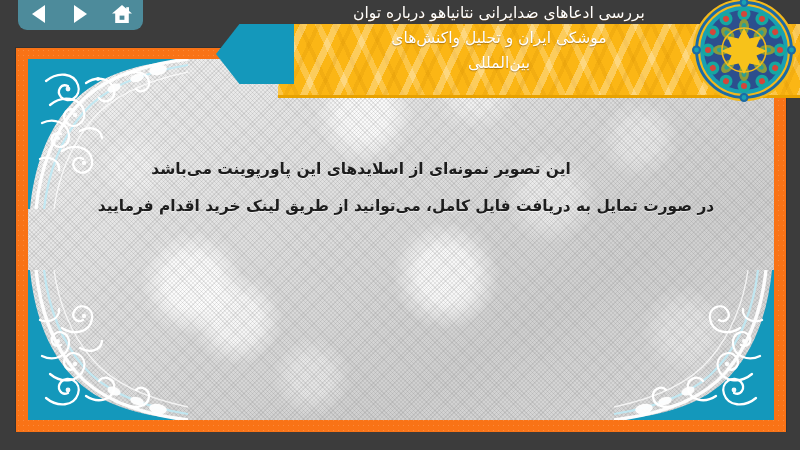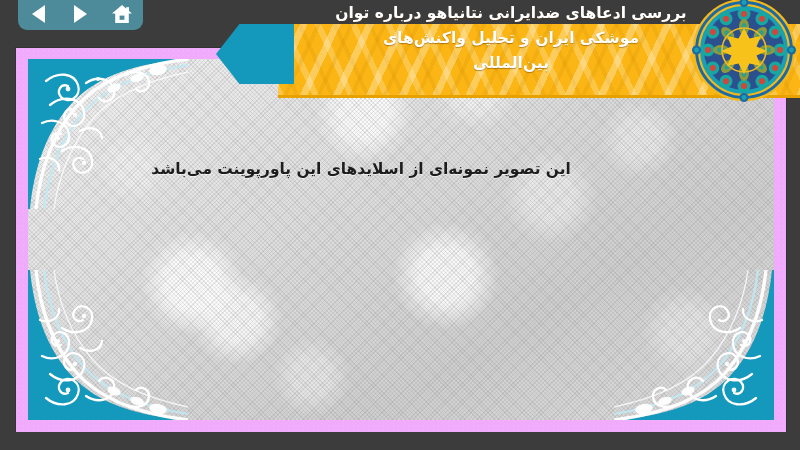--- a/index.html
+++ b/index.html
@@ -55,37 +55,37 @@
   
   .tealtab{
     position:absolute;left:216px;top:24px;width:78px;height:60px;
     background:#1498bb;
     clip-path:polygon(30% 0%,100% 0%,100% 100%,30% 100%,0% 50%);
     z-index:20;
   }
 
   
   .title{
-    position:absolute;left:296px;top:1px;width:430px;
+    position:absolute;left:284px;top:1px;width:430px;
     color:#ffffff;font-size:15.5px;line-height:25px;
-    text-align:center;direction:rtl;font-weight:bold;
+    text-align:center;direction:rtl;font-weight:normal;
     text-shadow:0 1px 1px rgba(90,50,0,0.45);
     z-index:30;white-space:pre-line;
   }
 
   
   .medallion{
     position:absolute;left:692px;top:-2px;width:104px;height:104px;
     z-index:35;
   }
 
   
   .panel{
     position:absolute;left:16px;top:48px;width:770px;height:384px;
-    background:#f0abfc;
+    background:#f97316;
     box-sizing:border-box;
     z-index:10;
     box-shadow:0 0 0 1px rgba(0,0,0,0.15);
   }
   .panel-dots{
     position:absolute;inset:0;
     background-image:radial-gradient(rgba(255,255,255,0.16) 0.6px, transparent 0.7px);
     background-size:5px 5px;
   }
   .panel-inner{
@@ -217,20 +217,21 @@
           <ellipse cx="109" cy="19" rx="7" ry="4" transform="rotate(-16 109 19)"></ellipse>
           <ellipse cx="86" cy="29" rx="7" ry="4" transform="rotate(-22 86 29)"></ellipse>
           <circle cx="40" cy="30" r="2.4"></circle>
           <circle cx="47" cy="56" r="2.2"></circle>
           <circle cx="30" cy="79" r="2"></circle>
         </g>
       </svg>
 
       <div class="bodytext">
         <span class="ln l1">این تصویر نمونه‌ای از اسلایدهای این پاورپوینت می‌باشد</span>
+        <span class="ln l3">در صورت تمایل به دریافت فایل کامل، می‌توانید از طریق لینک خرید اقدام فرمایید</span>
       </div>
     </div>
   </div>
 
   <div class="banner"></div>
   <div class="banner-underline"></div>
   <div class="banner-dark-top"></div>
   <div class="tealtab"></div>
 
   <div class="title">بررسی ادعاهای ضدایرانی نتانیاهو درباره توان

